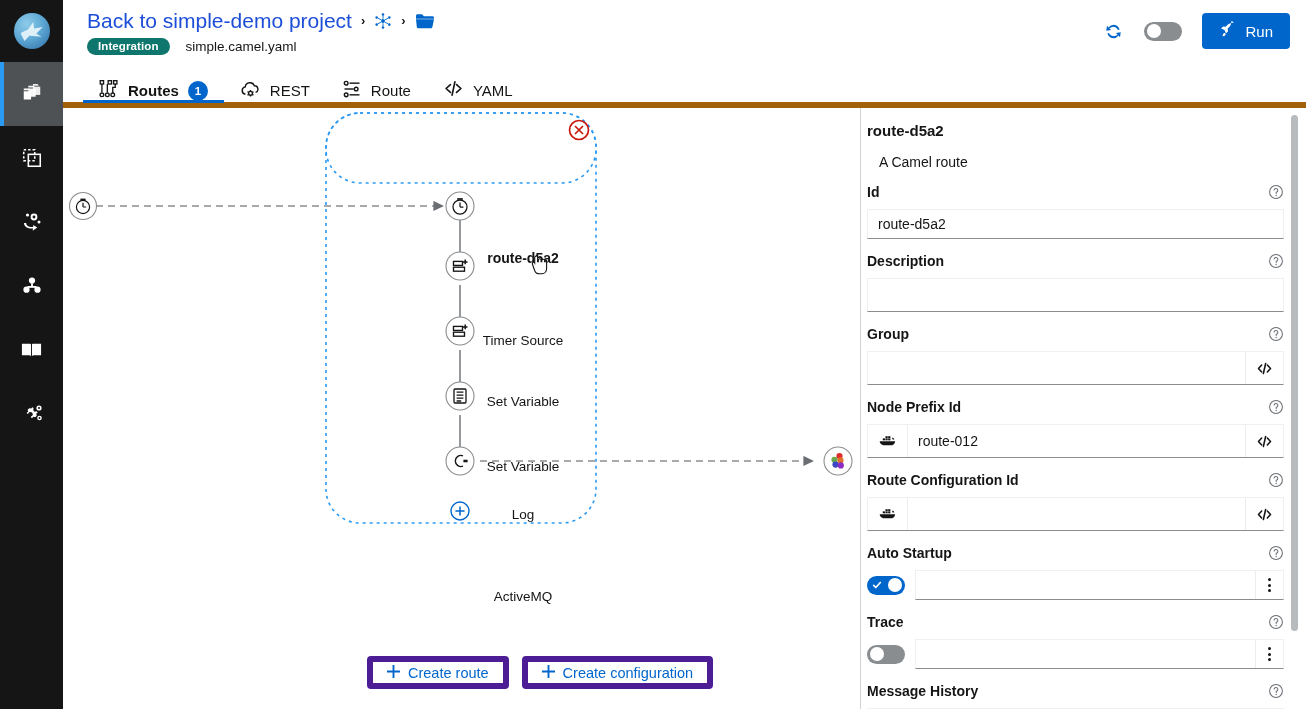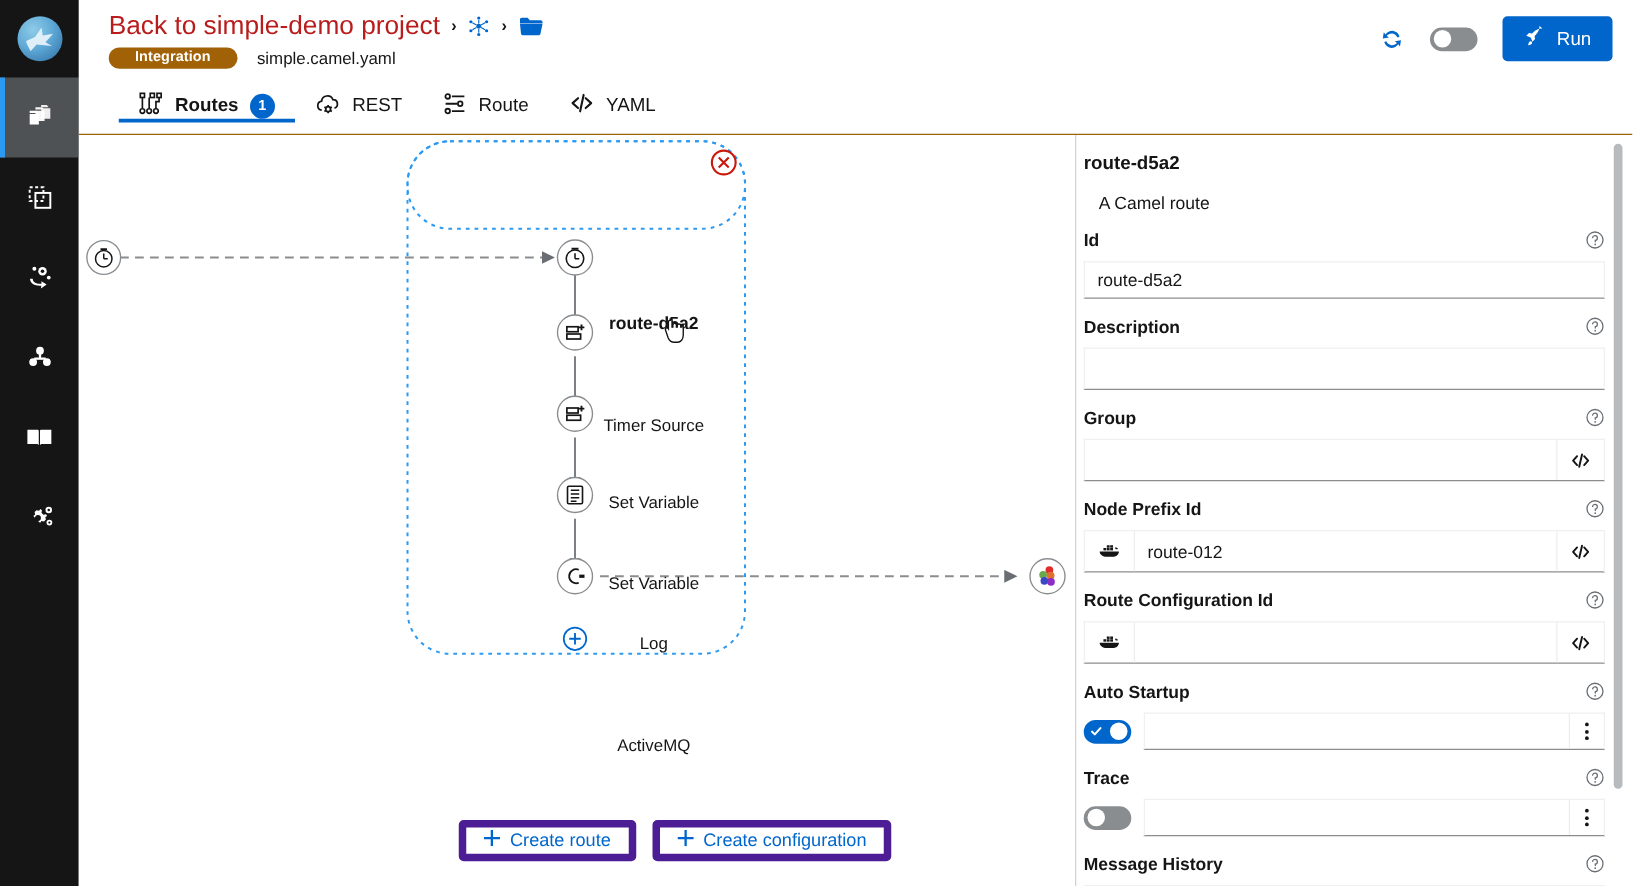--- a/index.html
+++ b/index.html
@@ -48,29 +48,29 @@
 
   
   .header {
     height:62px; flex:0 0 62px; background:#fff;
     display:flex; align-items:center; padding:0 16px 0 24px;
     position:relative;
   }
   .header-left { flex:1; min-width:0; }
   .bc-row { display:flex; align-items:center; gap:9px; }
   .bc-title {
-    color:#b91c1c; font-size:21px; font-weight:400; line-height:26px;
+    color:#1d4ed8; font-size:21px; font-weight:400; line-height:26px;
     cursor:pointer; white-space:nowrap;
   }
   .bc-sep { color:#151515; font-size:13px; font-weight:700; line-height:1; }
   .bc-icon { color:#0066cc; display:flex; align-items:center; cursor:pointer; }
   .sub-row { display:flex; align-items:center; gap:16px; margin-top:4px; }
   .badge-integration {
-    background:#a16207; color:#fff; font-size:11.5px; font-weight:700;
-    border-radius:20px; padding:2px 21px 3px; letter-spacing:.1px;
+    background:#0f766e; color:#fff; font-size:11.5px; font-weight:700;
+    border-radius:20px; padding:2px 11px 3px; letter-spacing:.1px;
   }
   .file-name { font-size:13.5px; color:#151515; }
 
   .header-right { display:flex; align-items:center; gap:20px; }
   .icon-btn { background:none; border:none; cursor:pointer; color:#0066cc; display:flex; align-items:center; }
 
   .switch {
     width:38px; height:19px; border-radius:20px; background:#8a8d90;
     position:relative; cursor:pointer; border:none; flex:0 0 38px;
   }
@@ -82,22 +82,22 @@
   .switch.on .knob { left:21px; }
 
   .run-btn {
     background:#0066cc; color:#fff; border:none; border-radius:4px;
     height:36px; padding:0 17px; font-size:15px; cursor:pointer;
     display:flex; align-items:center; gap:9px; font-family:inherit;
   }
 
   
   .tabbar {
-    height:46px; flex:0 0 46px; background:#fff; display:flex; align-items:center;
-    padding-left:32px; border-bottom:1px solid #a16207; position:relative;
+    height:46px; flex:0 0 46px; background:#fff; display:flex; align-items:flex-end;
+    padding-left:20px; border-bottom:6px solid #a16207; position:relative;
   }
   .tab {
     display:flex; align-items:center; gap:9px; padding:0 16px;
     font-size:15px; color:#151515; cursor:pointer; position:relative;
     border:none; background:none; font-family:inherit;
   }
   .tab.active { font-weight:700; }
   .tab.active:after {
     content:""; position:absolute; left:0; right:0; bottom:-1px; height:3px; background:#0066cc;
   }

